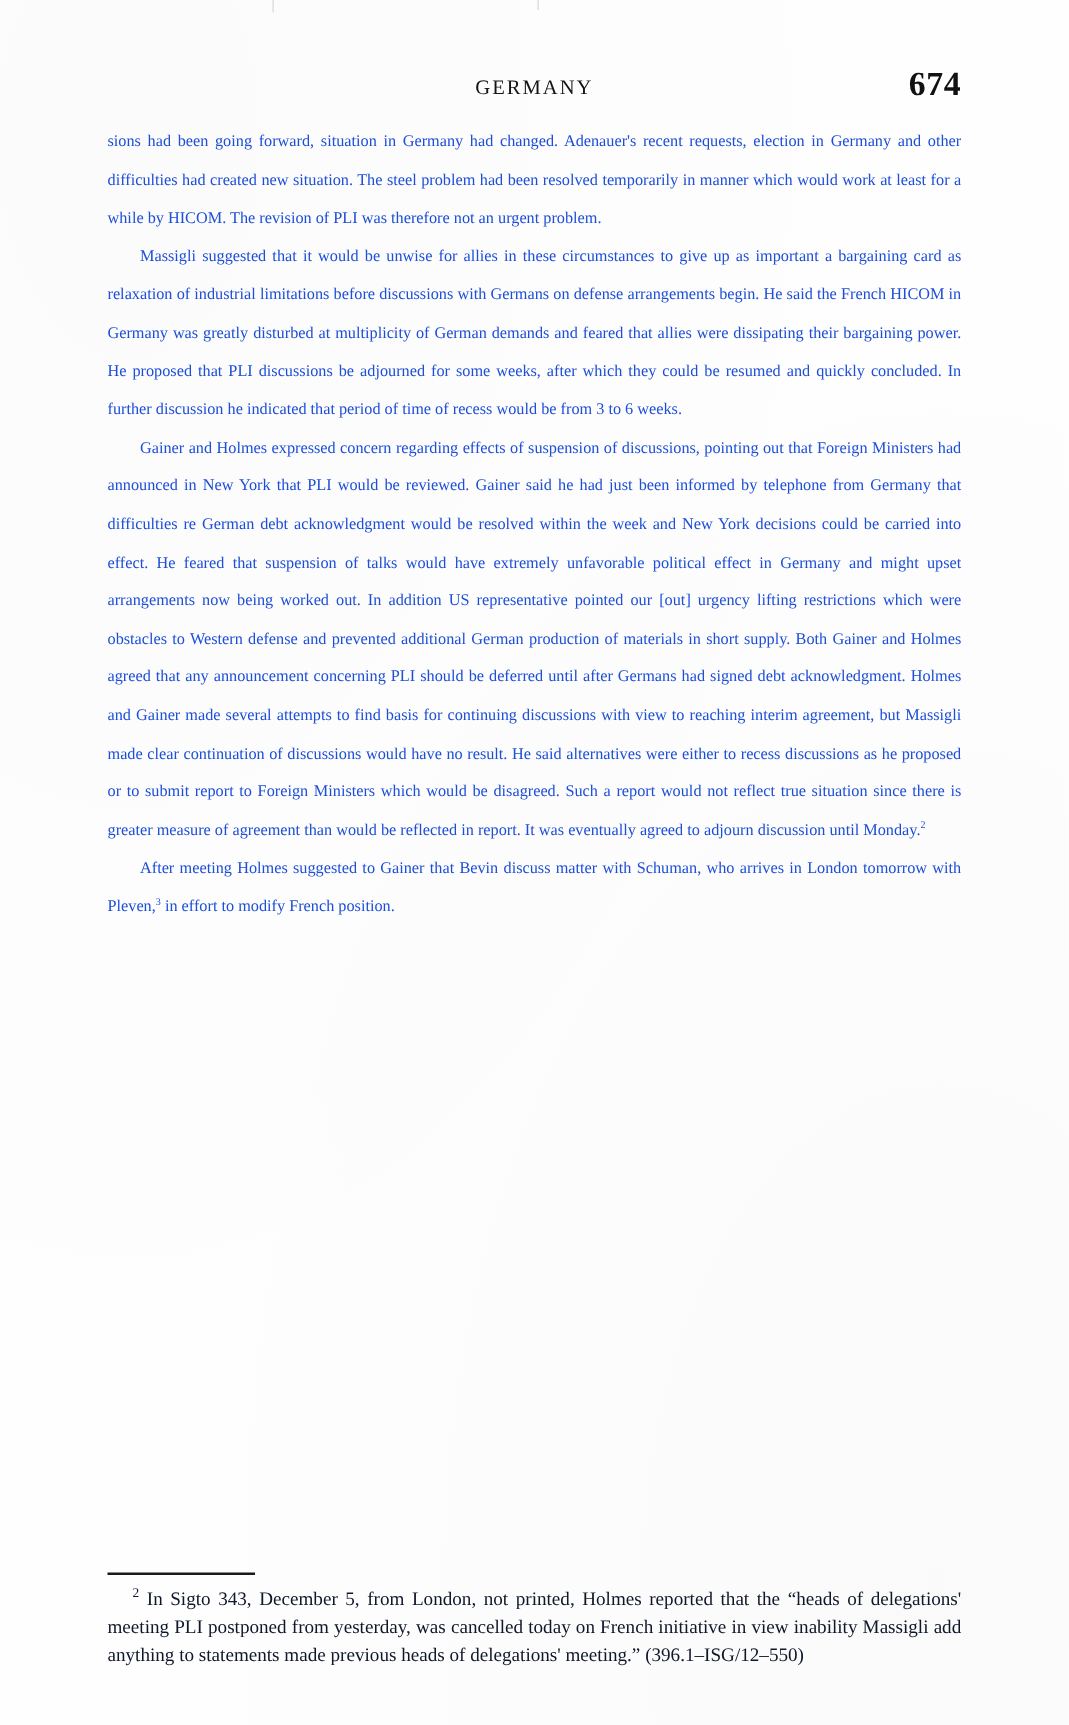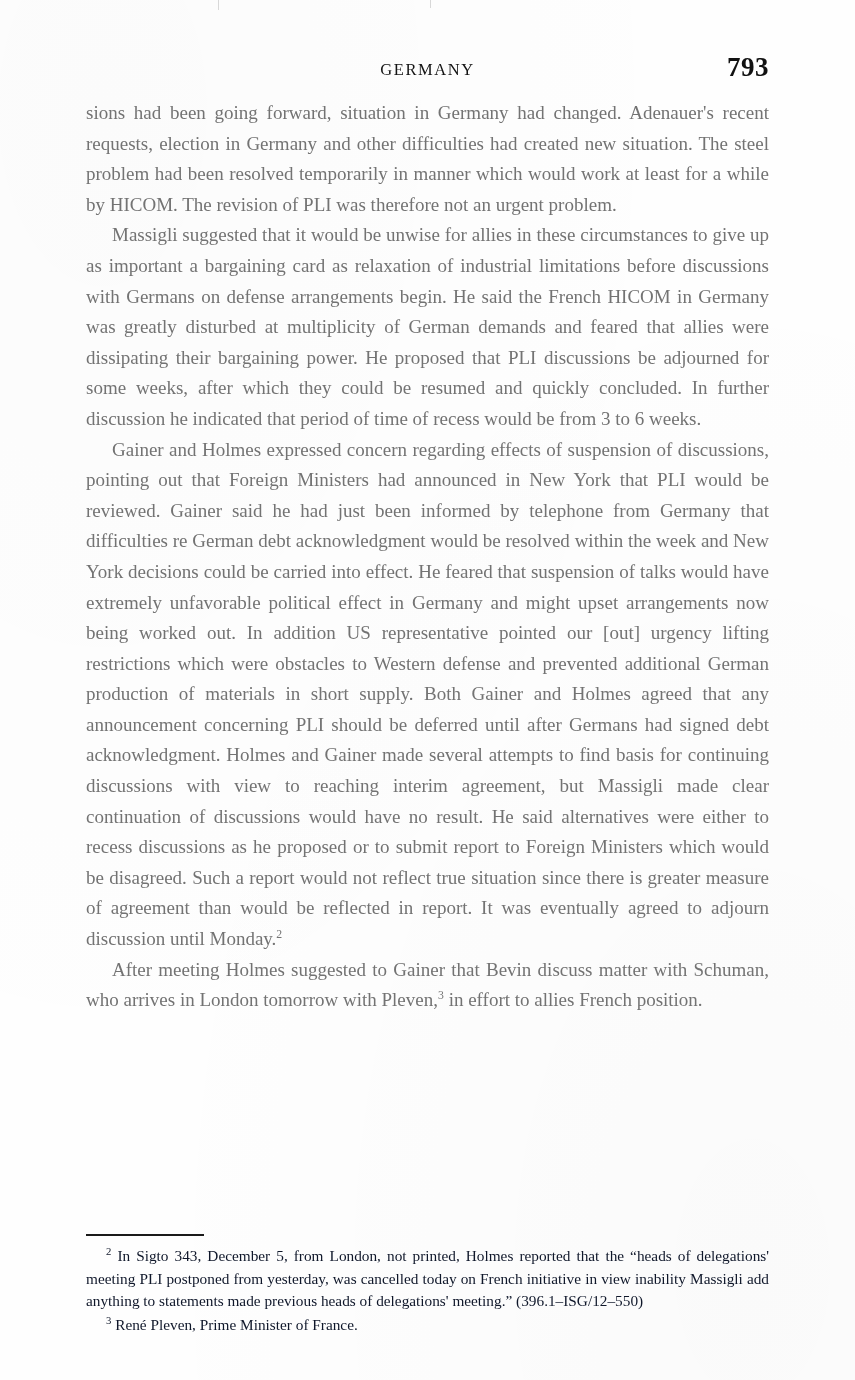--- a/index.html
+++ b/index.html
@@ -52,25 +52,25 @@
     position: absolute;
     right: 0;
     top: 0;
     font-size: 27px;
     font-weight: bold;
     color: #111111;
     letter-spacing: 0.5px;
   }
   .body-text {
     position: relative;
-    font-size: 19px;
+    font-size: 13px;
     line-height: 30.6px;
     text-align: justify;
     text-justify: inter-word;
-    color: #737373;
+    color: #1d4ed8;
   }
   .body-text p {
     margin: 0;
     text-indent: 26px;
   }
   .body-text p.no-indent {
     text-indent: 0;
   }
   .body-text p + p {
     margin-top: 0;
@@ -126,36 +126,35 @@
 
 <div class="page">
 
   <div class="spine-marks">
     <div class="tick" style="left:218px; top:0; height:10px;"></div>
     <div class="tick" style="left:430px; top:0; height:8px;"></div>
   </div>
 
   <div class="header">
     <div class="running-head">Germany</div>
-    <div class="page-number">793</div>
+    <div class="page-number">674</div>
   </div>
 
   <div class="body-text">
 
     <p class="no-indent">sions had been going forward, situation in Germany had changed. Adenauer's recent requests, election in Germany and other difficulties had created new situation. The steel problem had been resolved temporarily in manner which would work at least for a while by HICOM. The revision of PLI was therefore not an urgent problem.</p>
 
     <p>Massigli suggested that it would be unwise for allies in these circumstances to give up as important a bargaining card as relaxation of industrial limitations before discussions with Germans on defense arrangements begin. He said the French HICOM in Germany was greatly disturbed at multiplicity of German demands and feared that allies were dissipating their bargaining power. He proposed that PLI discussions be adjourned for some weeks, after which they could be resumed and quickly concluded. In further discussion he indicated that period of time of recess would be from 3 to 6 weeks.</p>
 
     <p><span>Gainer and Holmes expressed concern regarding effects of suspension of discussions, pointing out that Foreign Ministers had announced in New York that PLI would be reviewed. Gainer said he had just been informed by telephone from Germany that difficulties re German debt acknowledgment would be resolved within the week and New York decisions could be carried into effect. He feared that suspension of talks would have extremely unfavorable political effect in Germany and might upset arrangements now being worked out. In addition US representative pointed our [</span><span class="italic">out</span><span>] urgency lifting restrictions which were obstacles to Western defense and prevented additional German production of materials in short supply. Both Gainer and Holmes agreed that any announcement concerning PLI should be deferred until after Germans had signed debt acknowledgment. Holmes and Gainer made several attempts to find basis for continuing discussions with view to reaching interim agreement, but Massigli made clear continuation of discussions would have no result. He said alternatives were either to recess discussions as he proposed or to submit report to Foreign Ministers which would be disagreed. Such a report would not reflect true situation since there is greater measure of agreement than would be reflected in report. It was eventually agreed to adjourn discussion until Monday.</span><sup>2</sup></p>
 
-    <p><span>After meeting Holmes suggested to Gainer that Bevin discuss matter with Schuman, who arrives in London tomorrow with Pleven,</span><sup>3</sup><span> in effort to allies French position.</span></p>
+    <p><span>After meeting Holmes suggested to Gainer that Bevin discuss matter with Schuman, who arrives in London tomorrow with Pleven,</span><sup>3</sup><span> in effort to modify French position.</span></p>
 
   </div>
 
   <div class="footnote-area">
     <div class="footnote-rule"></div>
 
     <p class="footnote"><sup>2</sup> <span>In Sigto 343, December 5, from London, not printed, Holmes reported that the “heads of delegations' meeting PLI postponed from yesterday, was cancelled today on French initiative in view inability Massigli add anything to statements made previous heads of delegations' meeting.” (396.1–ISG/12–550)</span></p>
 
-    <p class="footnote"><sup>3</sup> <span>René Pleven, Prime Minister of France.</span></p>
   </div>
 
 </div>
 
 </body></html>

